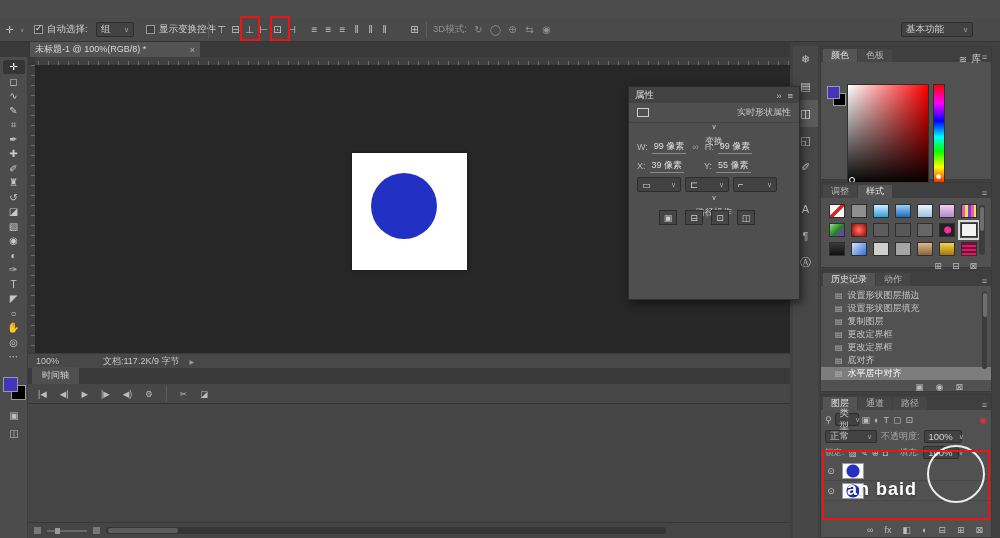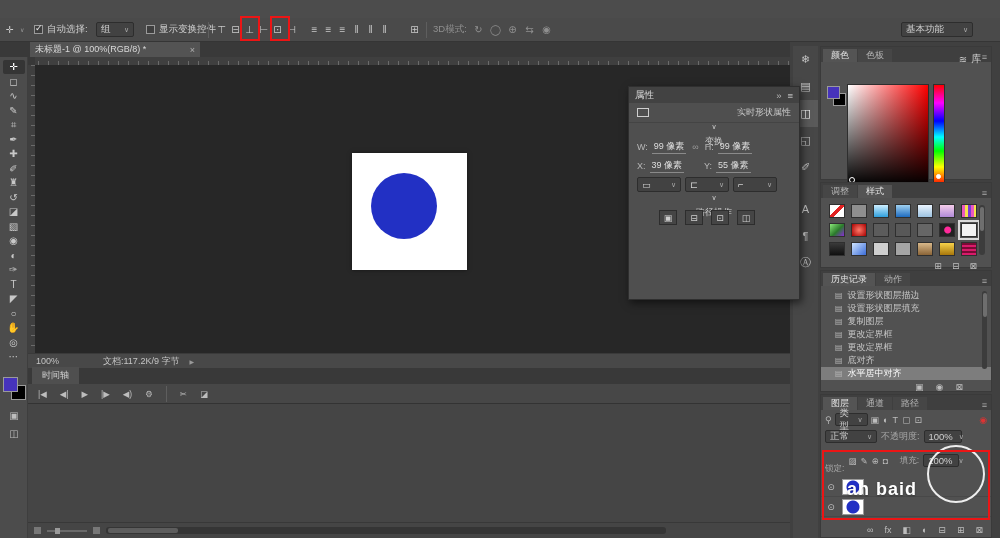--- a/index.html
+++ b/index.html
@@ -459,21 +459,21 @@
       <div style="display:flex;gap:1px;">
 
       <div class="ptab active">图层</div>
           <div class="ptab">通道</div>
           <div class="ptab">路径</div>
         </div>
       <span class="pmenu">≡</span>
     </div>
     <div style="display:flex;align-items:center;gap:3px;padding:3px 4px;font-size:9px;">
       <span style="color:#b5b5b5;">⚲</span>
-      <span class="dd" style="width:33px;height:13px;">
+      <span class="dd" style="width:24px;height:13px;">
         <span>类型</span>
         <span class="caret">∨</span>
       </span>
       <span style="display:flex;gap:4px;color:#bdbdbd;">
 
       <span>▣</span>
           <span>◐</span>
           <span>T</span>
           <span>▢</span>
           <span>⊡</span>
@@ -485,21 +485,21 @@
         <span>正常</span>
         <span class="caret">∨</span>
       </span>
       <span style="color:#a8a8a8;">不透明度:</span>
       <span class="dd" style="width:38px;height:13px;">
         <span>100%</span>
         <span class="caret">∨</span>
       </span>
     </div>
     <div style="display:flex;align-items:center;gap:4px;padding:2px 4px;font-size:8.5px;">
-      <span style="color:#a8a8a8;margin-top:17px;">锁定:</span>
+      <span style="color:#a8a8a8;">锁定:</span>
       <span style="display:flex;gap:4px;color:#bdbdbd;">
 
       <span>▨</span>
           <span>✎</span>
           <span>⊕</span>
           <span>◘</span>
         </span>
       <span style="margin-left:8px;color:#a8a8a8;">填充:</span>
       <span class="dd" style="width:36px;height:13px;">
         <span>100%</span>

